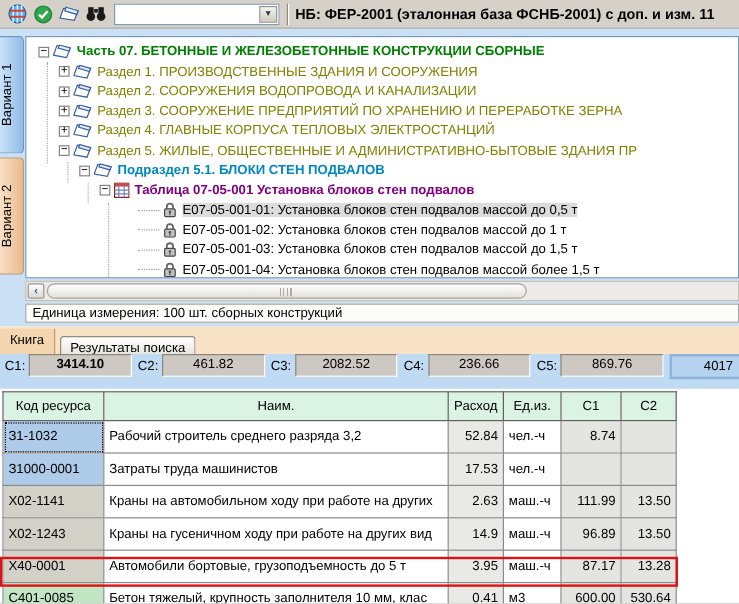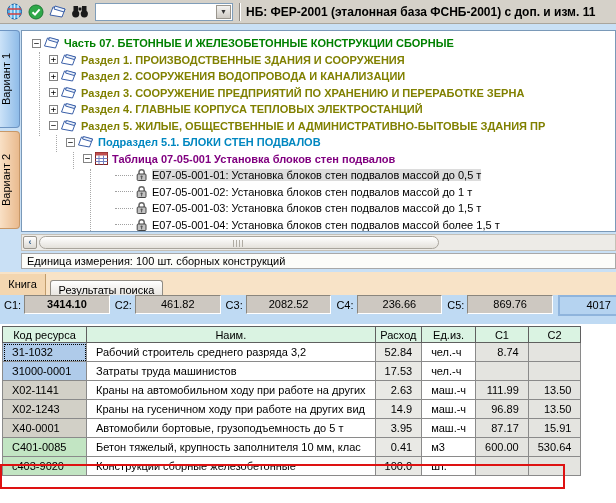--- a/index.html
+++ b/index.html
@@ -30,21 +30,21 @@
   
   .tree-panel { position:absolute; left:21px; top:6px; width:595px; height:202px; background:#FFF;
                 border:1px solid #7A99B8; overflow:hidden; padding-top:4px; }
   .tree-row { height:16.5px; display:flex; align-items:center; white-space:nowrap; overflow:hidden; }
   .ebox { width:9px; height:9px; border:1px solid #848484; background:#FFF; font-size:9px; line-height:7px;
           text-align:center; margin-right:3px; flex:none; font-family:"DejaVu Sans Mono", monospace; }
   .stub { width:18px; border-top:1px dotted #A0A0A0; margin-right:2px; flex:none; }
   .ticon { margin-right:4px; flex:none; display:inline-flex; }
   .tlabel { font-size:11px; }
   .c-green  { color:#008000; font-weight:bold; }
-  .c-olive  { color:#808000; font-weight:bold; }
+  .c-olive  { color:#808000; font-weight:normal; }
   .c-blue   { color:#0087C0; font-weight:bold; }
   .c-purple { color:#800080; font-weight:bold; }
   .c-item   { color:#000; }
   .tlabel.sel { background:#DCDCDC; }
   .guide { position:absolute; width:0; border-left:1px dotted #A8A8A8; }
 
   
   .hscroll { position:absolute; left:21px; top:210px; width:595px; height:17px; background:#EDEBE7;
              border:1px solid #C4C0B8; }
   .hs-arrow { position:absolute; left:1px; top:1px; width:14px; height:13px;
@@ -74,24 +74,24 @@
   .c-label { flex:none; }
   .c-box { flex:1; height:19px; background:#CDC8C1; border:1px solid;
            border-color:#8A867E #FFFFFF #FFFFFF #8A867E; text-align:center; line-height:17px; overflow:hidden; }
   .c-box.bold { font-weight:bold; }
   .c-extra { flex:none; width:60px; height:21px; background:#B5D3F0; border:2px solid #8FB4DC;
              text-align:right; line-height:17px; padding-right:5px; margin-right:-2px; }
 
   
   .grid-area { position:absolute; left:0; top:324px; width:616px; height:179px; background:#FFF; }
   table.res { border-collapse:collapse; position:absolute; left:2px; top:2px; table-layout:fixed; }
-  table.res th { height:16px; background:#DAF3E2; border:1px solid #5F5F5F; font-weight:normal;
+  table.res th { height:24px; background:#DAF3E2; border:1px solid #5F5F5F; font-weight:normal;
                  font-size:11px; overflow:hidden;margin-left:20px; }
-  table.res td { height:19px; border:1px solid #8A8A8A; font-size:11px; white-space:nowrap;
-                 overflow:hidden; padding:0 9px; }
+  table.res td { height:27px; border:1px solid #8A8A8A; font-size:11px; white-space:nowrap;
+                 overflow:hidden; padding:0 4px; }
   td.code  { background:#D2D0C7; }
   tr.g-labor    td.code { background:#AFCBEA; }
   tr.g-material td.code { background:#C2E5C3; }
   td.qty  { text-align:right; background:#E9E9E5; }
   td.unit { background:#FFF; }
   td.c1, td.c2 { text-align:right; background:#E4E4E0; }
   td.name { background:#FFF; }
   td.focus { outline:1px dotted #000; outline-offset:-2px; }
   .red-box { position:absolute; left:0; top:140px; width:565px; height:25px;
              border:2px solid #DE1212; pointer-events:none; }
@@ -369,21 +369,21 @@
             <td class="unit">маш.-ч</td>
             <td class="c1">96.89</td>
             <td class="c2">13.50</td>
           </tr>
           <tr class="g-machine">
             <td class="code">Х40-0001</td>
             <td class="name">Автомобили бортовые, грузоподъемность до 5 т</td>
             <td class="qty">3.95</td>
             <td class="unit">маш.-ч</td>
             <td class="c1">87.17</td>
-            <td class="c2">15.91</td>
+            <td class="c2">13.28</td>
           </tr>
           <tr class="g-material">
             <td class="code">С401-0085</td>
             <td class="name">Бетон тяжелый, крупность заполнителя 10 мм, клас</td>
             <td class="qty">0.41</td>
             <td class="unit">м3</td>
             <td class="c1">600.00</td>
             <td class="c2">530.64</td>
           </tr>
           <tr class="g-material">

